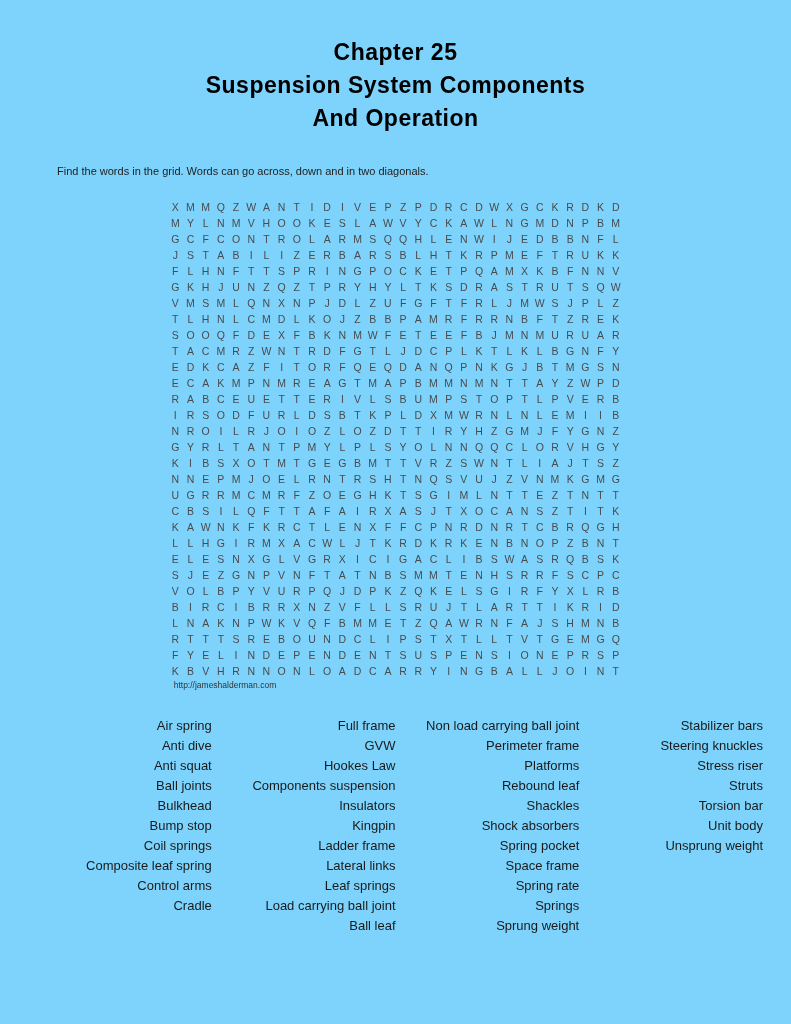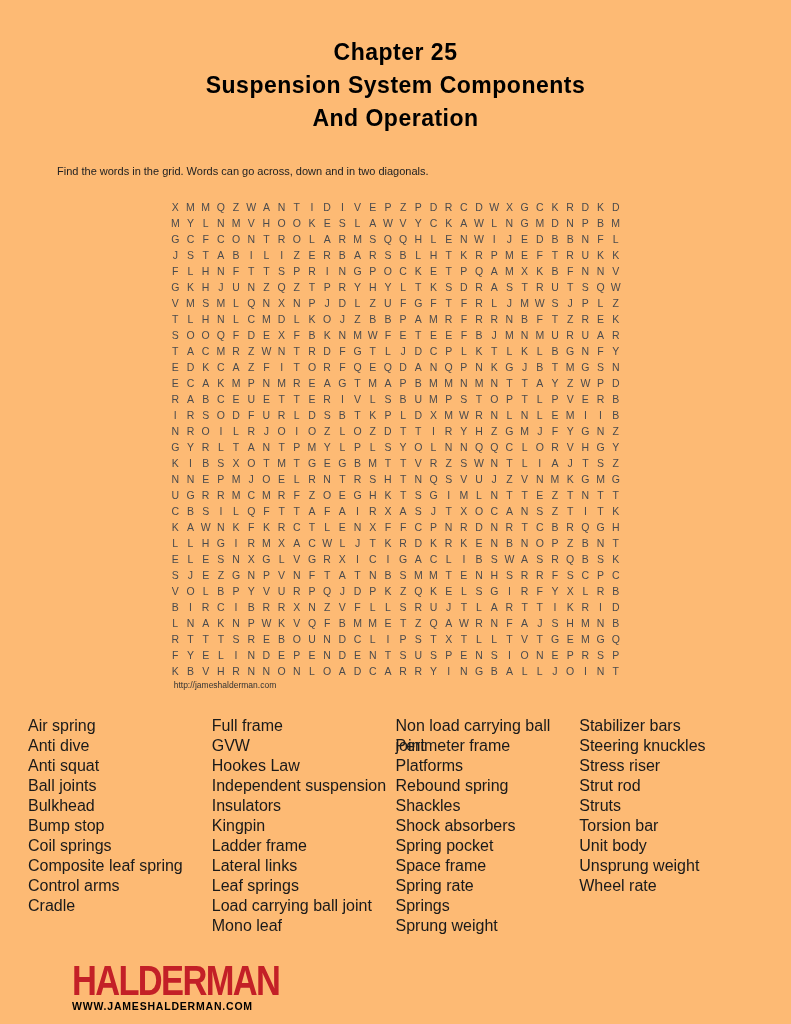--- a/index.html
+++ b/index.html
@@ -4,21 +4,21 @@
 <style>
   * { margin:0; padding:0; box-sizing:border-box; }
   html, body { background:#ffffff; }
   body {
     width:791px; height:1024px;
     font-family:"Liberation Sans", sans-serif;
     color:#1a1a1a;
     position:relative;
     overflow:hidden;
   }
-  .page { width:791px; height:1024px; position:relative; background:#fdba74; }
+  .page { width:791px; height:1024px; position:relative; background:#7dd3fc; }
 
   .title-block {
     padding-top:36px;
     text-align:center;
     font-size:23px;
     font-weight:bold;
     line-height:33px;
     color:#000;
     letter-spacing:0.5px;
   }
@@ -44,22 +44,22 @@
     color:#333;
     margin:3px 0 0 6px;
   }
 
   .word-list {
     display:flex;
     margin:26px 28px 0 28px;
   }
   .word-col {
     flex:1;
-    text-align:left;
-    font-size:16px;
+    text-align:right;
+    font-size:13px;
     color:#1a1a1a;
   }
   .word-item { height:20px; line-height:20px; }
 
   .logo-block {
     position:absolute;
     left:72px;
     bottom:12px;
   }
   .logo-text {
@@ -139,53 +139,47 @@
         <div class="word-item">Bump stop</div>
         <div class="word-item">Coil springs</div>
         <div class="word-item">Composite leaf spring</div>
         <div class="word-item">Control arms</div>
         <div class="word-item">Cradle</div>
       </div>
     <div class="word-col">
         <div class="word-item">Full frame</div>
         <div class="word-item">GVW</div>
         <div class="word-item">Hookes Law</div>
-        <div class="word-item">Independent suspension</div>
+        <div class="word-item">Components suspension</div>
         <div class="word-item">Insulators</div>
         <div class="word-item">Kingpin</div>
         <div class="word-item">Ladder frame</div>
         <div class="word-item">Lateral links</div>
         <div class="word-item">Leaf springs</div>
         <div class="word-item">Load carrying ball joint</div>
-        <div class="word-item">Mono leaf</div>
+        <div class="word-item">Ball leaf</div>
       </div>
     <div class="word-col">
         <div class="word-item">Non load carrying ball joint</div>
         <div class="word-item">Perimeter frame</div>
         <div class="word-item">Platforms</div>
-        <div class="word-item">Rebound spring</div>
+        <div class="word-item">Rebound leaf</div>
         <div class="word-item">Shackles</div>
         <div class="word-item">Shock absorbers</div>
         <div class="word-item">Spring pocket</div>
         <div class="word-item">Space frame</div>
         <div class="word-item">Spring rate</div>
         <div class="word-item">Springs</div>
         <div class="word-item">Sprung weight</div>
       </div>
     <div class="word-col">
         <div class="word-item">Stabilizer bars</div>
         <div class="word-item">Steering knuckles</div>
         <div class="word-item">Stress riser</div>
-        <div class="word-item">Strut rod</div>
         <div class="word-item">Struts</div>
         <div class="word-item">Torsion bar</div>
         <div class="word-item">Unit body</div>
         <div class="word-item">Unsprung weight</div>
-        <div class="word-item">Wheel rate</div>
       </div>
   </div>
 
-  <footer class="logo-block">
-    <div class="logo-text" style="color: rgb(195, 32, 39);">HALDERMAN</div>
-    <div class="logo-url">WWW.JAMESHALDERMAN.COM</div>
-  </footer>
 
 </div>
 
 </body></html>

